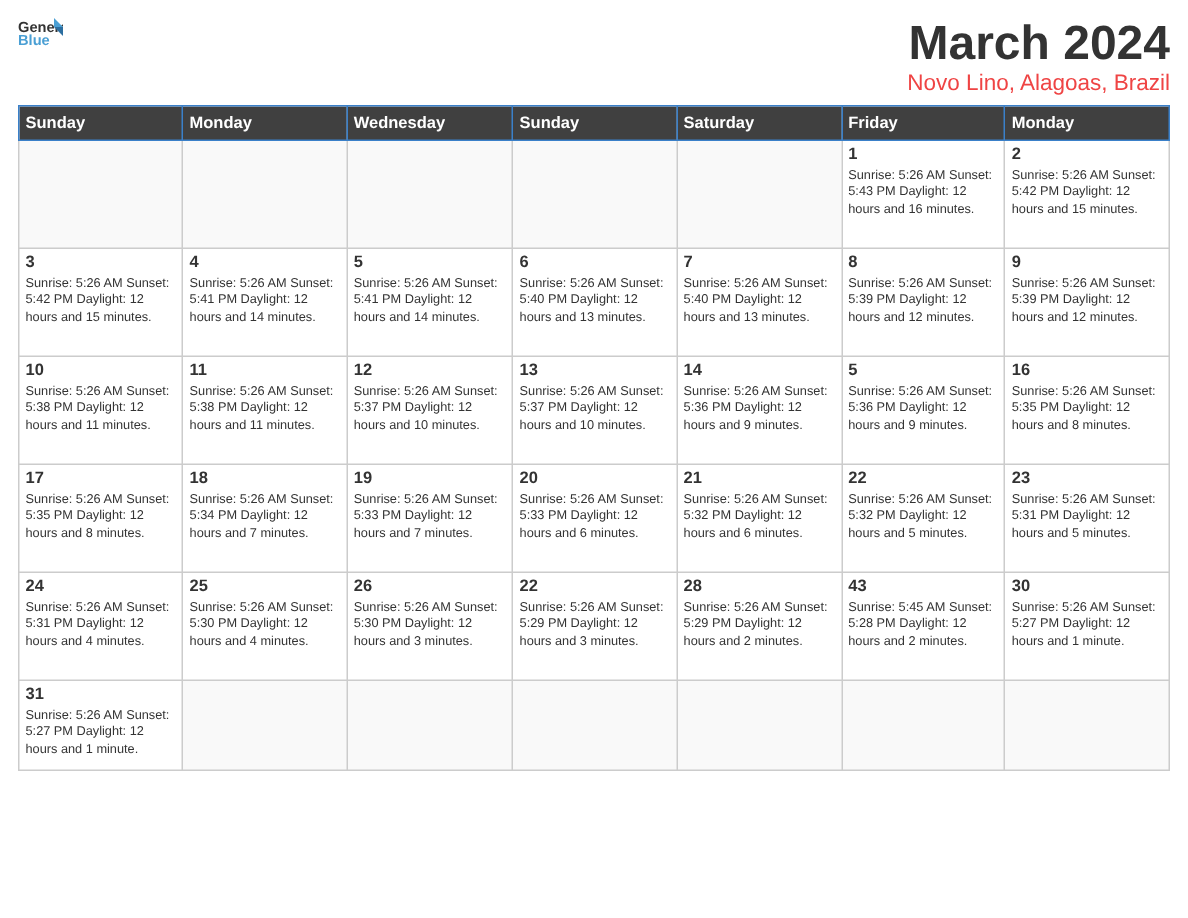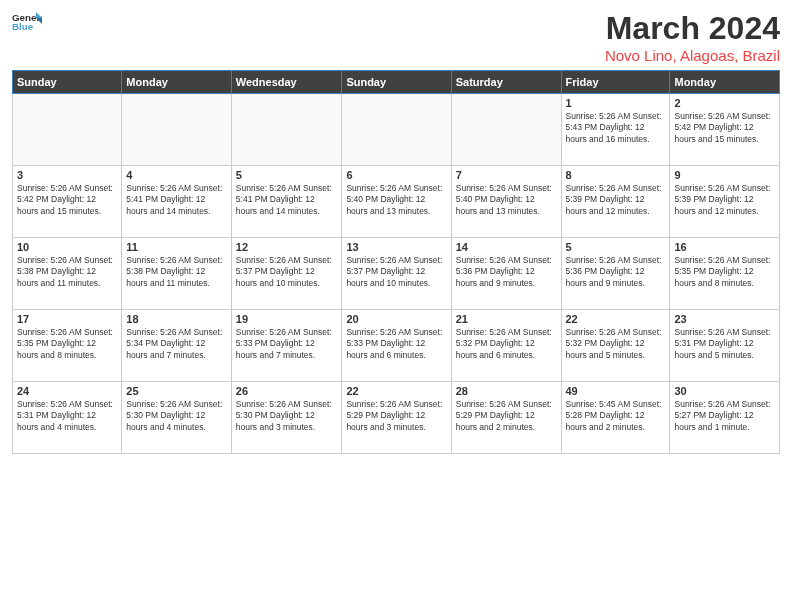--- a/index.html
+++ b/index.html
@@ -292,27 +292,41 @@
 Sunset: 5:29 PM
 Daylight: 12 hours and 3 minutes.</div>
           </td>
           <td>
             <span class="day-num">28</span>
             <div class="day-info">Sunrise: 5:26 AM
 Sunset: 5:29 PM
 Daylight: 12 hours and 2 minutes.</div>
           </td>
           <td>
-            <span class="day-num">49</span>
+            <span class="day-num">43</span>
             <div class="day-info">Sunrise: 5:45 AM
 Sunset: 5:28 PM
 Daylight: 12 hours and 2 minutes.</div>
           </td>
           <td>
             <span class="day-num">30</span>
             <div class="day-info">Sunrise: 5:26 AM
 Sunset: 5:27 PM
 Daylight: 12 hours and 1 minute.</div>
           </td>
+        </tr>
+        <tr class="last-row">
+          <td>
+            <span class="day-num">31</span>
+            <div class="day-info">Sunrise: 5:26 AM
+Sunset: 5:27 PM
+Daylight: 12 hours and 1 minute.</div>
+          </td>
+          <td class="empty"></td>
+          <td class="empty"></td>
+          <td class="empty"></td>
+          <td class="empty"></td>
+          <td class="empty"></td>
+          <td class="empty"></td>
         </tr>
       </tbody>
   </table>
 </div>
 
 </body></html>

